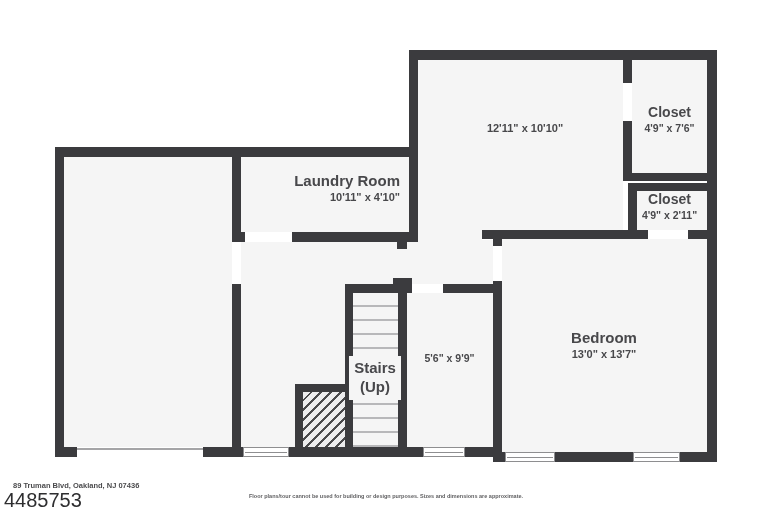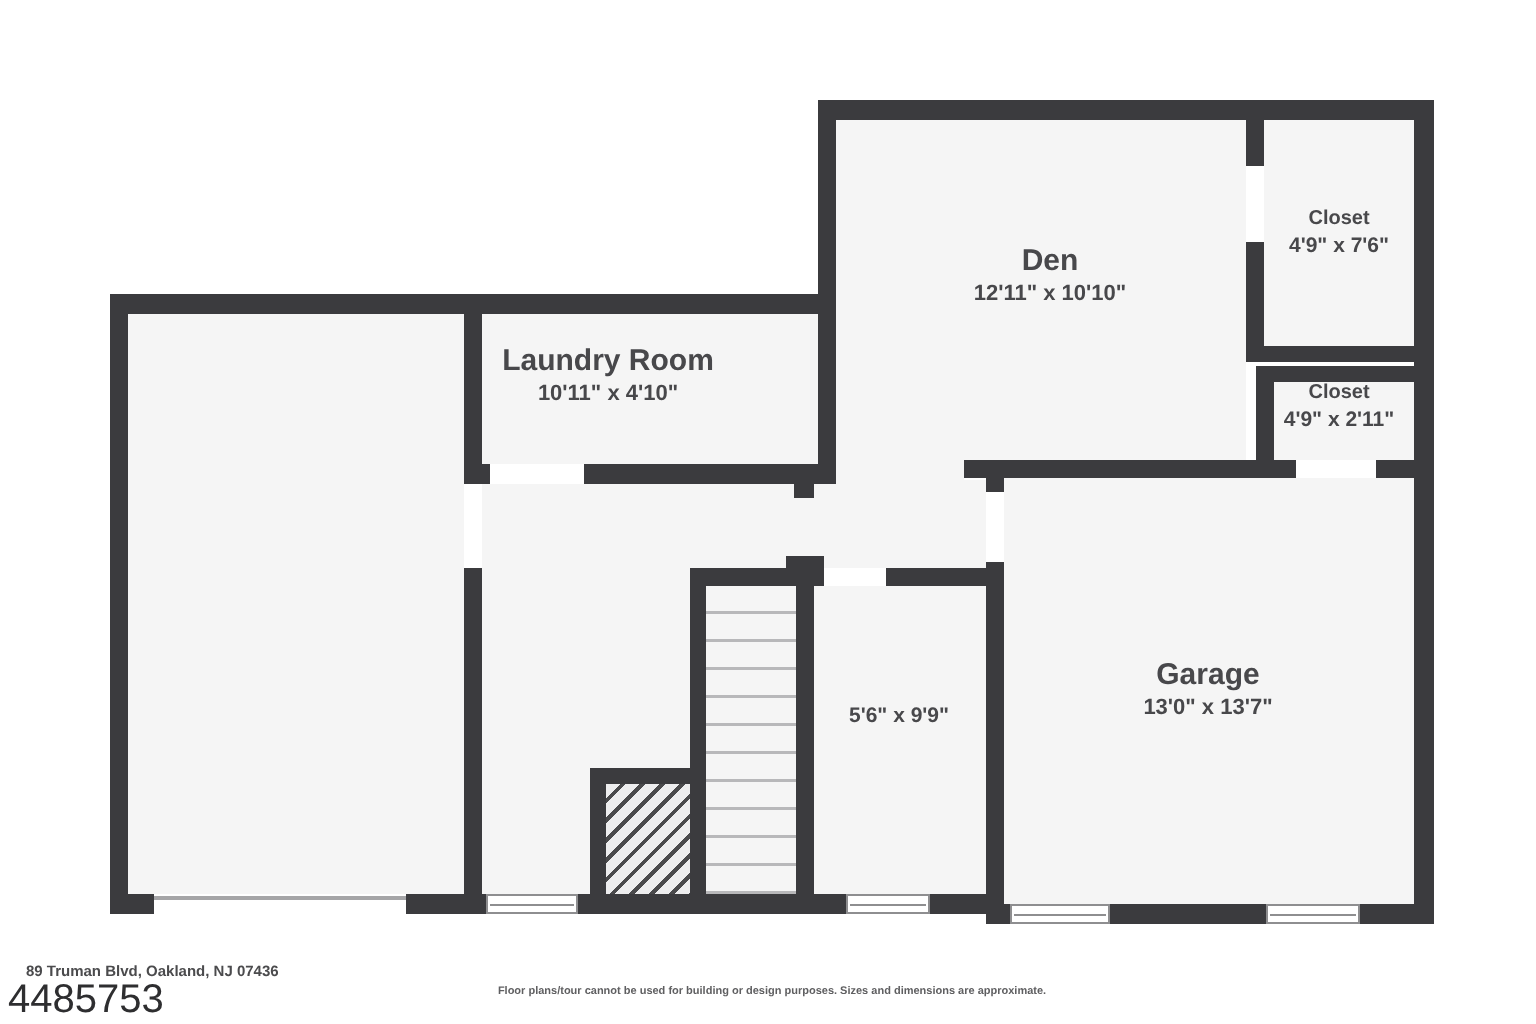--- a/index.html
+++ b/index.html
@@ -17,21 +17,21 @@
     position:absolute;
     background:repeating-linear-gradient(to bottom,#f5f5f5 0 12.5px,#b8b8ba 12.5px 14px);
   }
   .hatch{
     position:absolute;
     background:repeating-linear-gradient(135deg,#ededee 0 5px,#4a4a4c 5px 7px);
   }
   .room-label{position:absolute;text-align:center;color:#48484b;line-height:1.25;}
   .room-name{font-weight:bold;font-size:15px;}
   .room-dims{font-weight:bold;font-size:11px;}
-  .room-label.small .room-name{font-size:10px;}
+  .room-label.small .room-name{font-size:14px;}
   .room-label.small .room-dims{font-size:10.5px;}
   .lbl-stairs{background:#f5f5f5;padding:3px 0;}
   .footer-address{position:absolute;left:13px;top:481px;font-size:7.5px;font-weight:bold;color:#4b4b4d;}
   .footer-number{position:absolute;left:4px;top:489px;font-size:20px;color:#2e2e30;}
   .footer-disclaimer{position:absolute;left:230px;top:493px;width:312px;text-align:center;font-size:5.5px;font-weight:bold;color:#5f5f61;}
 </style>
 </head>
 <body>
 
 <div id="canvas">
@@ -99,47 +99,50 @@
   <div class="wall" style="left:295px;top:384px;width:58px;height:8px;"></div>
 
   <div class="wall" style="left:623px;top:60px;width:9px;height:23px;"></div>
   <div class="door" style="left:623px;top:83px;width:9px;height:38px;"></div>
   <div class="wall" style="left:623px;top:121px;width:9px;height:52px;"></div>
   <div class="wall" style="left:623px;top:173px;width:94px;height:8px;"></div>
   <div class="wall" style="left:628px;top:183px;width:89px;height:8px;"></div>
   <div class="wall" style="left:628px;top:183px;width:9px;height:56px;"></div>
 
 
-  <div class="room-label" style="left:224px;top:172px;width:160px;">
+  <div class="room-label" style="left:240px;top:172px;width:160px;text-align:right;">
     <div class="room-name">Laundry Room</div>
     <div class="room-dims">10'11" x 4'10"</div>
   </div>
 
   <div class="room-label" style="left:445px;top:122px;width:160px;">
-    <div class="room-name">Den</div>
     <div class="room-dims">12'11" x 10'10"</div>
   </div>
 
   <div class="room-label small" style="left:607px;top:104px;width:125px;">
     <div class="room-name">Closet</div>
     <div class="room-dims">4'9" x 7'6"</div>
   </div>
 
   <div class="room-label small" style="left:607px;top:191px;width:125px;">
     <div class="room-name">Closet</div>
     <div class="room-dims">4'9" x 2'11"</div>
   </div>
 
   <div class="room-label" style="left:524px;top:329px;width:160px;">
-    <div class="room-name">Garage</div>
+    <div class="room-name">Bedroom</div>
     <div class="room-dims">13'0" x 13'7"</div>
   </div>
 
   <div class="room-label small" style="left:387px;top:352px;width:125px;">
     <div class="room-dims">5'6" x 9'9"</div>
   </div>
 
+  <div class="room-label lbl-stairs" style="left:349px;top:356px;width:52px;">
+    <div class="room-name">Stairs</div>
+    <div class="room-name">(Up)</div>
+  </div>
 
   <div class="footer-address">89 Truman Blvd, Oakland, NJ 07436</div>
   <div class="footer-number">4485753</div>
   <div class="footer-disclaimer">Floor plans/tour cannot be used for building or design purposes. Sizes and dimensions are approximate.</div>
 
 </div>
 
 </body></html>

